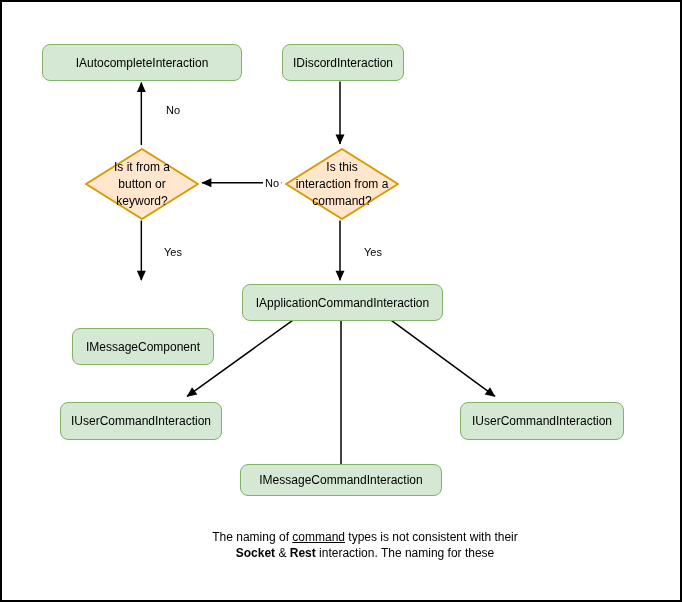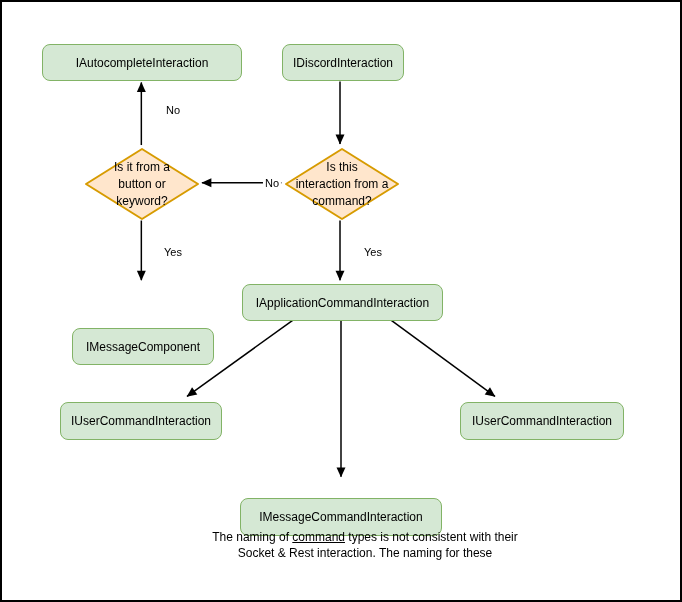--- a/index.html
+++ b/index.html
@@ -79,21 +79,21 @@
     position: absolute;
     left: 0;
     right: 0;
     top: 527px;
     text-align: center;
     font-size: 12px;
     line-height: 1.35;
     color: #000000;
     padding-left: 48px;
   }
-  .footnote .b { font-weight: normal; }
+  .footnote .b { font-weight: bold; }
   .footnote .u { text-decoration: underline; }
 </style>
 </head>
 <body>
 
 <div class="canvas" style="--node-fill: #d5e8d4; --node-stroke: #82b366; --decision-fill: #ffe6cc; --decision-stroke: #d79b00; --arrow: #000000;">
 
   <svg class="edges" viewBox="0 0 682 602">
     <defs>
       <marker id="arrowhead" viewBox="0 0 12 12" refX="10.5" refY="6" markerWidth="12" markerHeight="12" orient="auto" markerUnits="userSpaceOnUse">
@@ -127,21 +127,21 @@
   </div>
 
   <div class="node" style="left:58px; top:400px; width:162px; height:38px;">
     <span>IUserCommandInteraction</span>
   </div>
 
   <div class="node" style="left:458px; top:400px; width:164px; height:38px;">
     <span>IUserCommandInteraction</span>
   </div>
 
-  <div class="node" style="left:238px; top:496px; width:202px; height:38px;text-align:center;">
+  <div class="node" style="left:238px; top:462px; width:202px; height:32px;text-align:center;">
     <span>IMessageCommandInteraction</span>
   </div>
 
   <div class="decision" style="left:82px; top:145px; width:116px; height:74px;">
     <svg viewBox="0 0 116 74">
       <polygon class="diamond" points="58,2 114,37 58,72 2,37"></polygon>
     </svg>
     <div class="decision-label">
       <div>Is it from a</div>
       <div>button or</div>

